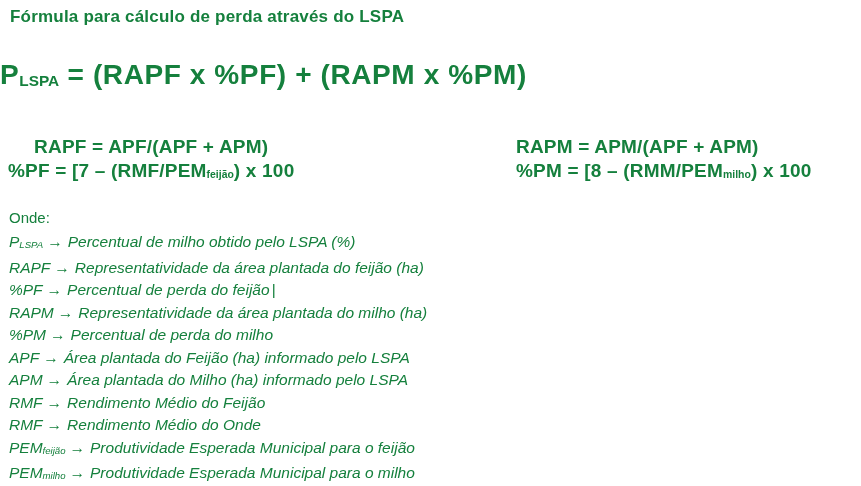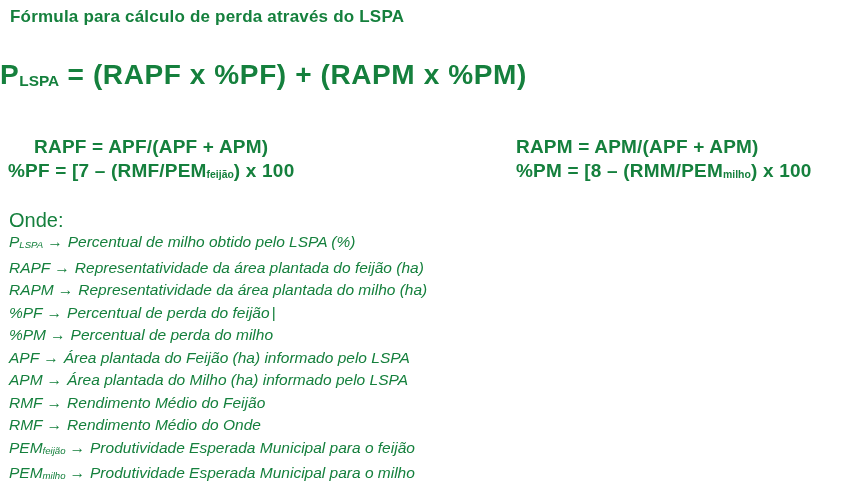--- a/index.html
+++ b/index.html
@@ -46,21 +46,21 @@
   .col-right { left: 516px; }
   .sub {
     font-size: 0.55em;
     vertical-align: -0.12em;
     letter-spacing: 0;
   }
   .onde {
     position: absolute;
     left: 9px;
     top: 209px;
-    font-size: 20px;
+    font-size: 15px;
     font-style: normal;
   }
   .definitions {
     position: absolute;
     left: 9px;
     top: 231px;
     font-size: 15.5px;
     font-style: italic;
     line-height: 22.5px;
   }
@@ -95,22 +95,22 @@
   <div class="col col-right">
     <div><span>RAPM = APM/(APF + APM)</span></div>
     <div><span>%PM = [8 – (RMM/PEM</span><span class="sub">milho</span><span>) x 100</span></div>
   </div>
 
   <div class="onde">Onde:</div>
 
   <div class="definitions">
       <div class="def-row"><span>P</span><span class="term-sub">LSPA</span><span class="arrow">→</span><span>Percentual de milho obtido pelo LSPA (%)</span></div>
       <div class="def-row"><span>RAPF</span><span class="arrow">→</span><span>Representatividade da área plantada do feijão (ha)</span></div>
+      <div class="def-row"><span>%PF</span><span class="arrow">→</span><span>Percentual de perda do feijão</span><span class="cursor">|</span></div>
       <div class="def-row"><span>RAPM</span><span class="arrow">→</span><span>Representatividade da área plantada do milho (ha)</span></div>
-      <div class="def-row"><span>%PF</span><span class="arrow">→</span><span>Percentual de perda do feijão</span><span class="cursor">|</span></div>
       <div class="def-row"><span>%PM</span><span class="arrow">→</span><span>Percentual de perda do milho</span></div>
       <div class="def-row"><span>APF</span><span class="arrow">→</span><span>Área plantada do Feijão (ha) informado pelo LSPA</span></div>
       <div class="def-row"><span>APM</span><span class="arrow">→</span><span>Área plantada do Milho (ha) informado pelo LSPA</span></div>
       <div class="def-row"><span>RMF</span><span class="arrow">→</span><span>Rendimento Médio do Feijão</span></div>
       <div class="def-row"><span>RMF</span><span class="arrow">→</span><span>Rendimento Médio do Onde</span></div>
       <div class="def-row"><span>PEM</span><span class="term-sub">feijão</span><span class="arrow">→</span><span>Produtividade Esperada Municipal para o feijão</span></div>
       <div class="def-row"><span>PEM</span><span class="term-sub">milho</span><span class="arrow">→</span><span>Produtividade Esperada Municipal para o milho</span></div>
     </div>
 
 </div>

